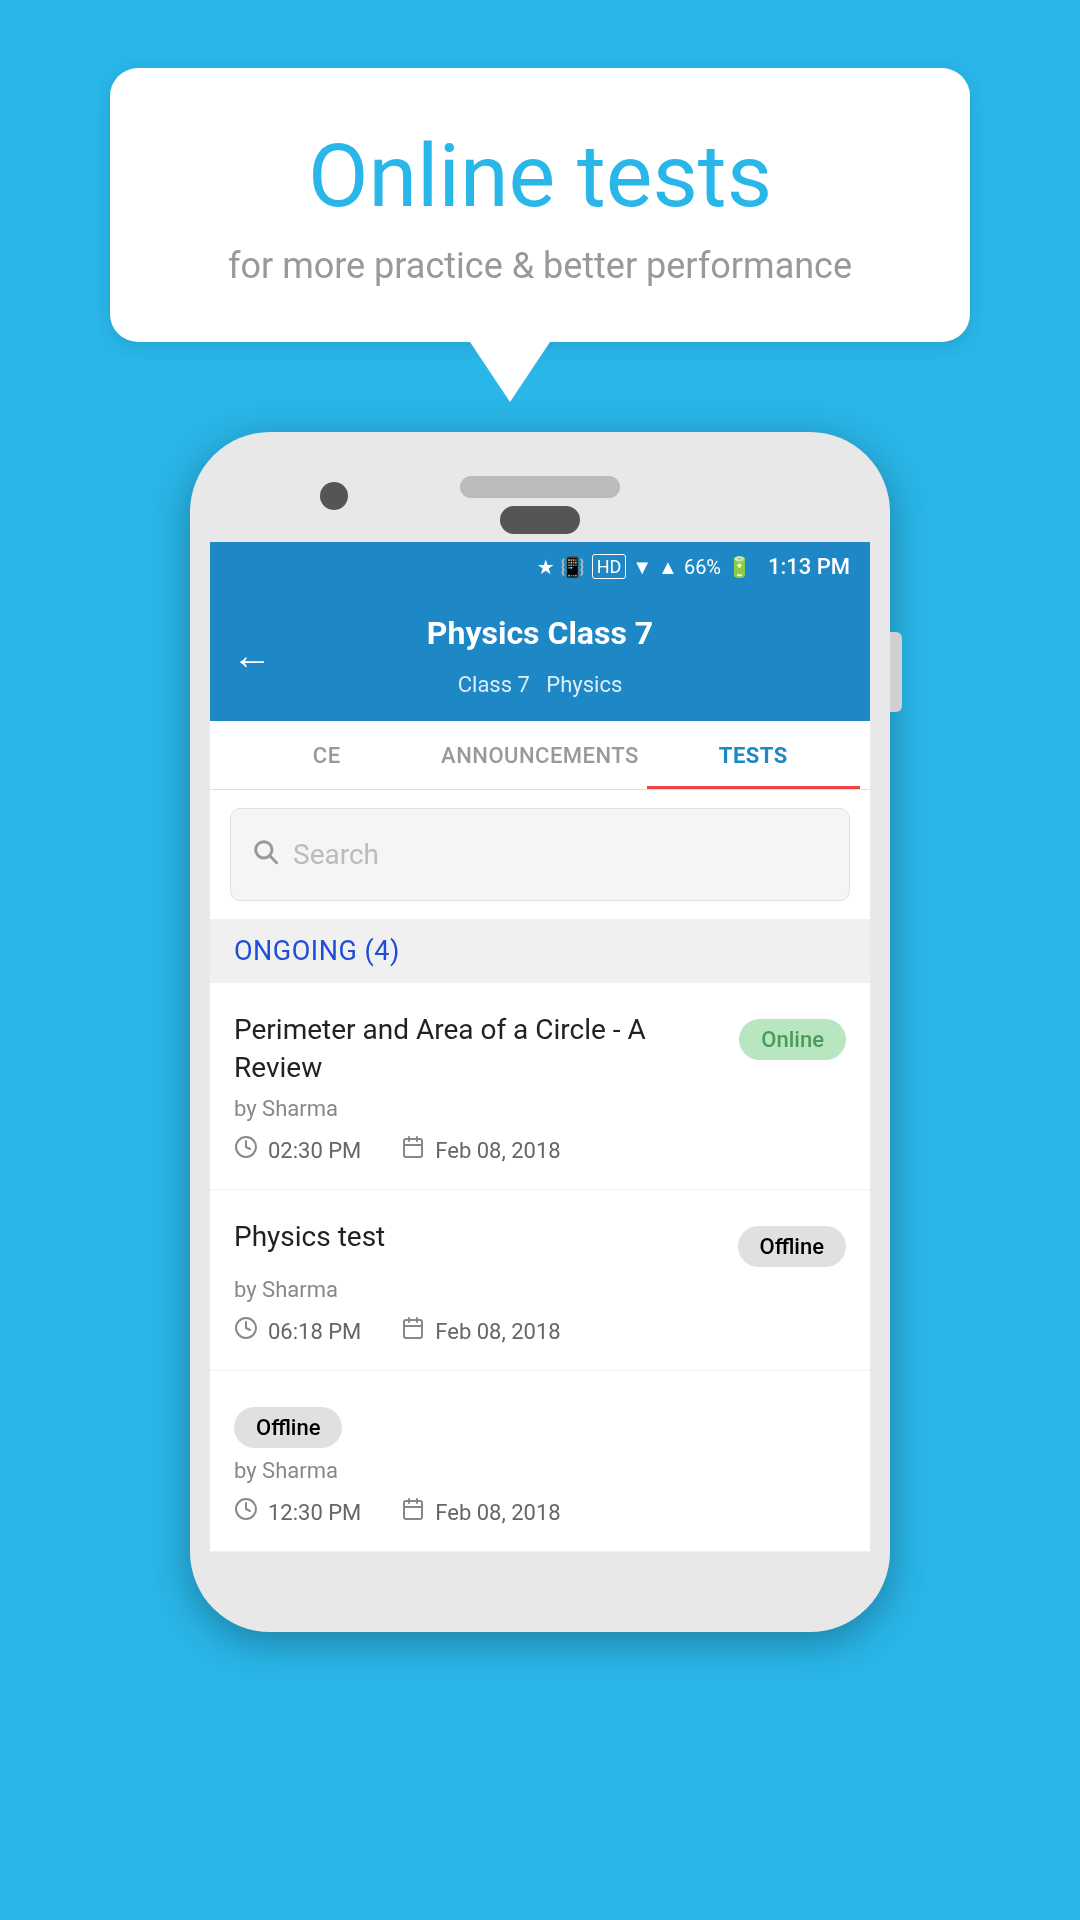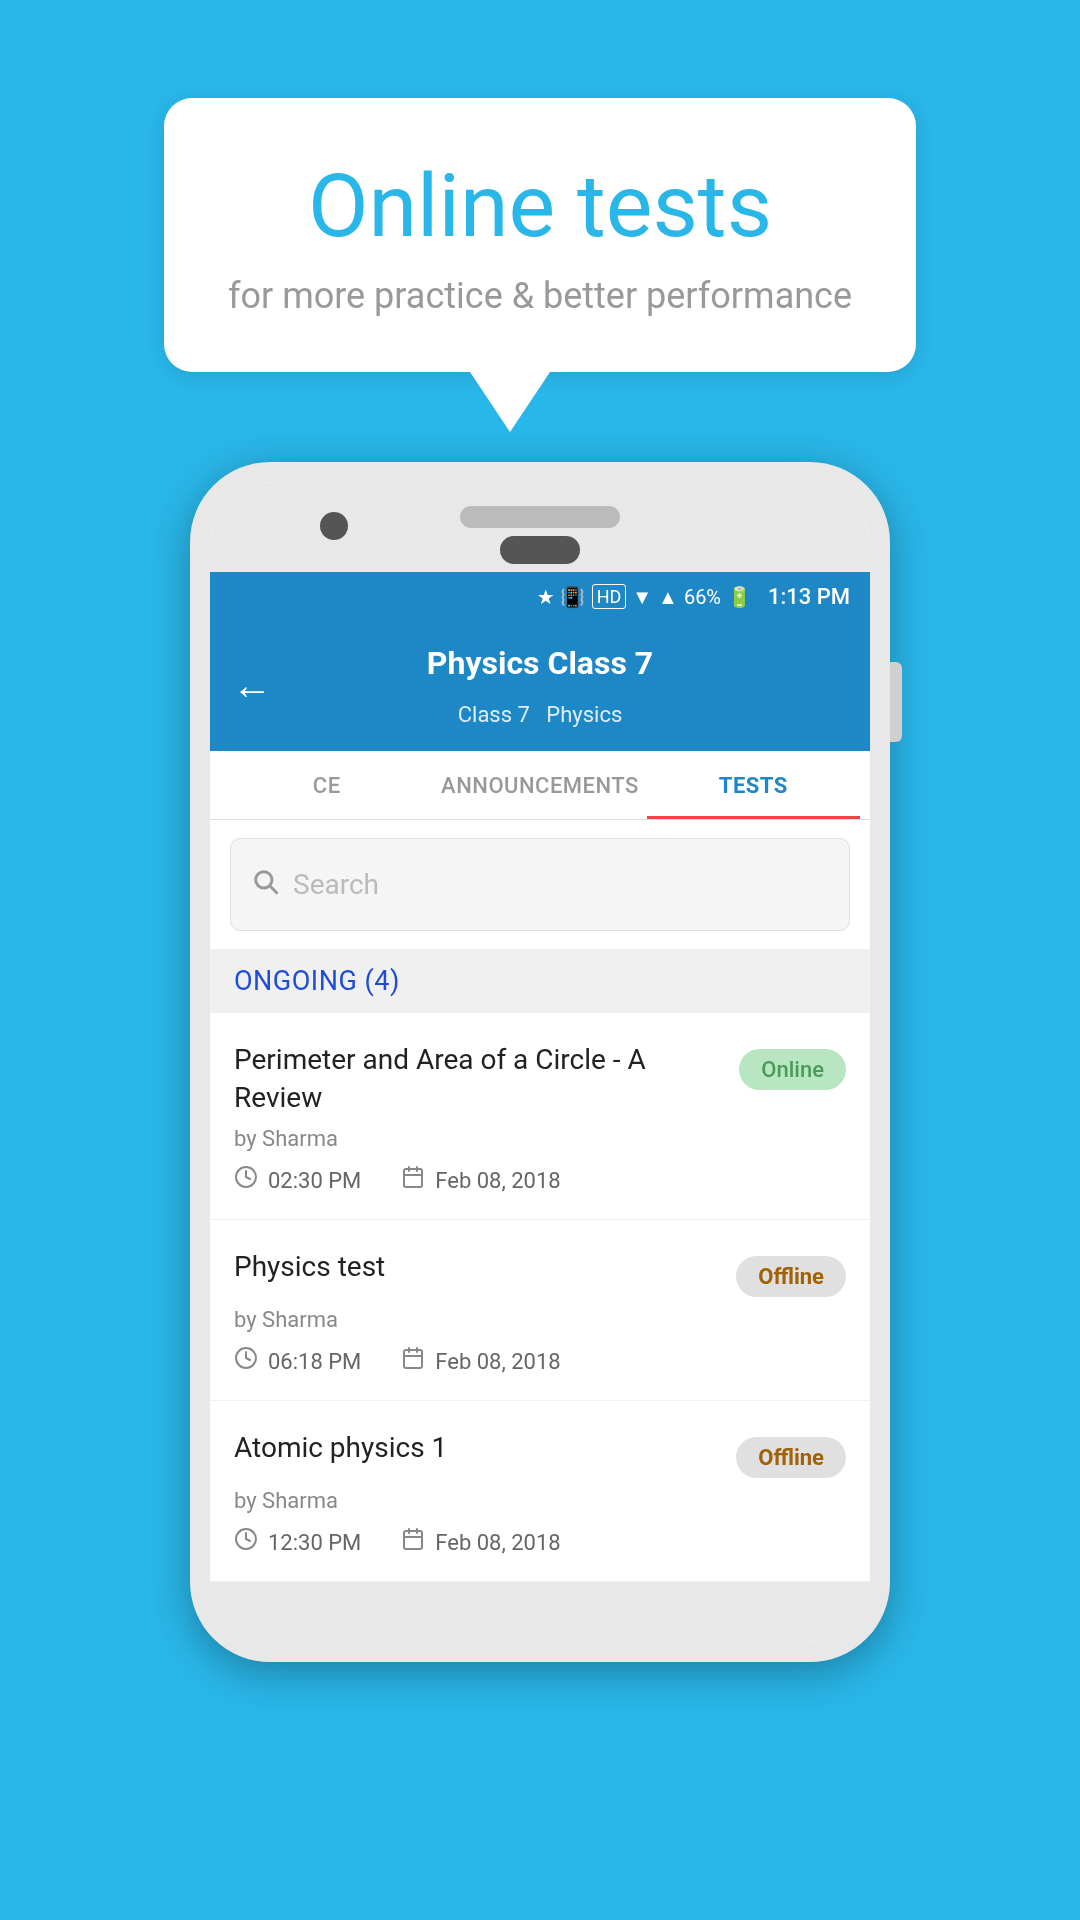--- a/index.html
+++ b/index.html
@@ -11,23 +11,23 @@
       background: #29b6e8;
       font-family: 'Roboto', Arial, sans-serif;
       display: flex;
       flex-direction: column;
       align-items: center;
       overflow: hidden;
     }
 
     
     .callout-wrapper {
-      margin-top: 98px;
-      position: relative;
-      width: 752px;
+      margin-top: 68px;
+      position: relative;
+      width: 860px;
     }
 
     .callout-box {
       background: white;
       border-radius: 28px;
       padding: 60px 50px 55px;
       text-align: center;
       box-shadow: 0 4px 20px rgba(0,0,0,0.1);
     }
 
@@ -281,22 +281,21 @@
       margin-top: 8px;
     }
 
     .badge-online {
       background: #b8e6c0;
       color: #4a9a5a;
     }
 
     .badge-offline {
       background: #e0e0e0;
-      color: #a16207;
-      font-weight: bold;
+      color: #000000;
     }
 
     .test-author {
       font-size: 22px;
       color: #888;
       margin-bottom: 14px;
     }
 
     .test-meta {
       display: flex;
@@ -456,21 +455,20 @@
                   <line x1="3" y1="10" x2="21" y2="10"></line>
                 </svg>
               </span>
               <span>Feb 08, 2018</span>
             </div>
           </div>
         </div>
 
         <div class="test-item">
           <div class="test-item-top">
-            <div class="test-item-title">Atomic physics 1</div>
             <div class="test-badge badge-offline">Offline</div>
           </div>
           <div class="test-author">by Sharma</div>
           <div class="test-meta">
             <div class="test-meta-item">
               <span class="meta-icon">
                 <svg width="24" height="24" viewBox="0 0 24 24" fill="none" stroke="#888" stroke-width="2" stroke-linecap="round" stroke-linejoin="round">
                   <circle cx="12" cy="12" r="10"></circle>
                   <polyline points="12 6 12 12 16 14"></polyline>
                 </svg>

